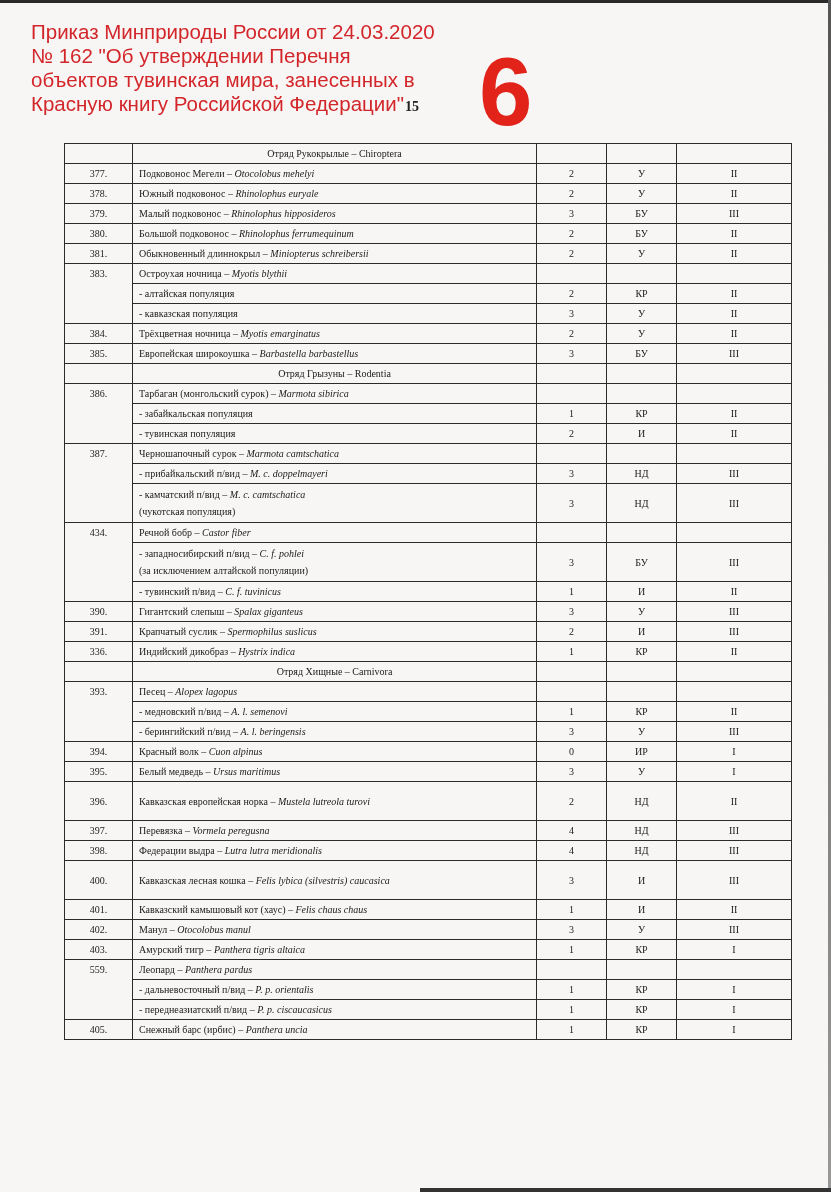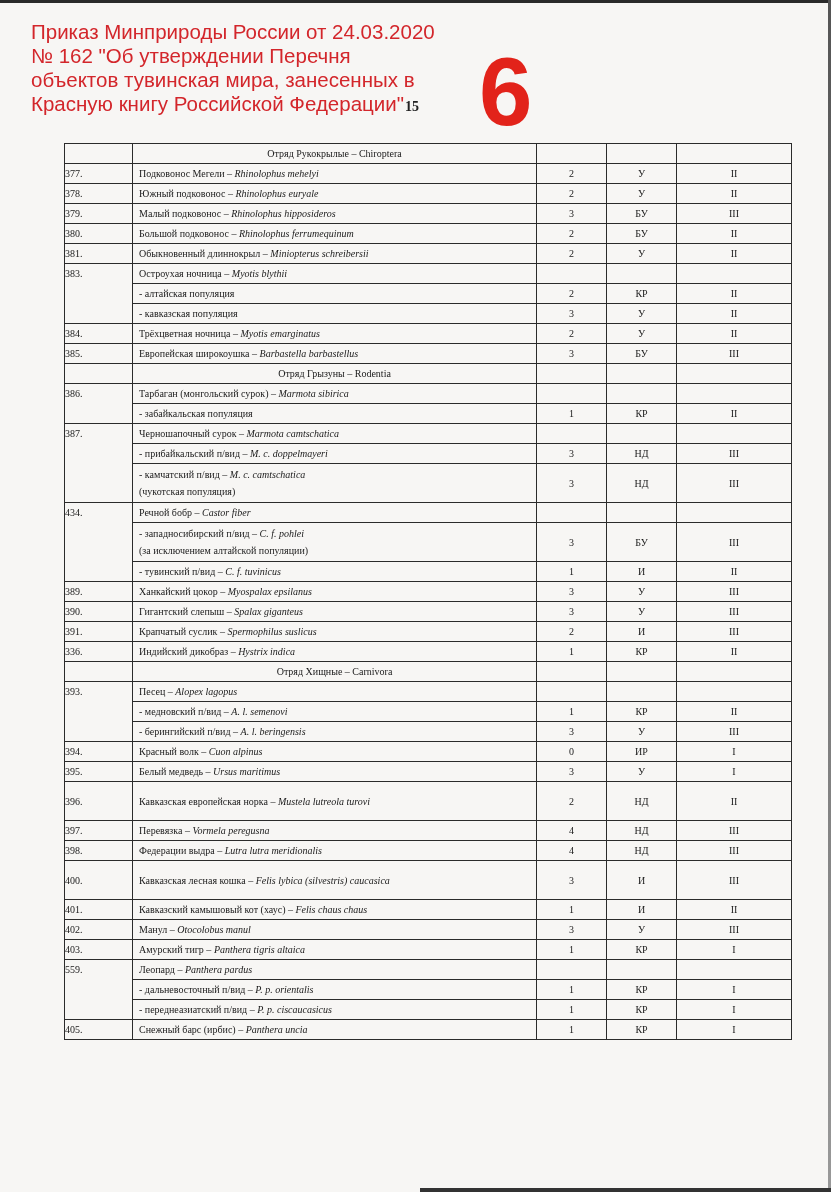--- a/index.html
+++ b/index.html
@@ -27,21 +27,21 @@
     position: absolute; left: 64px; top: 143px;
     border-collapse: collapse; table-layout: fixed;
     width: 727px;
     font-size: 10px;
   }
   table.list td {
     border: 1.3px solid #2b2b2b;
     padding: 0 6px; height: 19px; line-height: 17px;
     vertical-align: middle; white-space: nowrap; overflow: hidden;
   }
-  table.list td.num { padding: 0; }
+  table.list td.num { text-align: center; padding: 0; }
   table.list td.c { text-align: center; padding: 0; }
   table.list td.name { white-space: normal; }
   table.list tr.two td { height: 38px; }
   table.list td.order-title { text-align: center; }
   .lat { font-style: italic; }
   td.merge { border-bottom: none !important; margin-left: 38px; }
   td.mid { border-top: none !important; border-bottom: none !important; }
   td.last { border-top: none !important; }
 </style>
 </head>
@@ -70,21 +70,21 @@
   <tbody id="tbody">
       <tr>
         <td class="num"></td>
         <td class="order-title">Отряд Рукокрылые – Chiroptera</td>
         <td class="c"></td>
         <td class="c"></td>
         <td class="c"></td>
       </tr>
       <tr>
         <td class="num">377.</td>
-        <td class="name"><span>Подковонос Мегели – </span><span class="lat">Rhinolophus mehelyi</span></td>
+        <td class="name"><span>Подковонос Мегели – </span><span class="lat">Otocolobus mehelyi</span></td>
         <td class="c">2</td>
         <td class="c">У</td>
         <td class="c">II</td>
       </tr>
       <tr>
         <td class="num">378.</td>
         <td class="name"><span>Южный подковонос – </span><span class="lat">Rhinolophus euryale</span></td>
         <td class="c">2</td>
         <td class="c">У</td>
         <td class="c">II</td>
@@ -160,20 +160,27 @@
         <td class="c"></td>
       </tr>
       <tr>
         <td class="num mid"></td>
         <td class="name"><span>- забайкальская популяция</span></td>
         <td class="c">1</td>
         <td class="c">КР</td>
         <td class="c">II</td>
       </tr>
       <tr>
+        <td class="num last"></td>
+        <td class="name"><span>- тувинская популяция</span></td>
+        <td class="c">2</td>
+        <td class="c">И</td>
+        <td class="c">II</td>
+      </tr>
+      <tr>
         <td class="num merge">387.</td>
         <td class="name"><span>Черношапочный сурок – </span><span class="lat">Marmota camtschatica</span></td>
         <td class="c"></td>
         <td class="c"></td>
         <td class="c"></td>
       </tr>
       <tr>
         <td class="num mid"></td>
         <td class="name"><span>- прибайкальский п/вид – </span><span class="lat">M. c. doppelmayeri</span></td>
         <td class="c">3</td>
@@ -200,27 +207,20 @@
         <td class="c">3</td>
         <td class="c">БУ</td>
         <td class="c">III</td>
       </tr>
       <tr>
         <td class="num last"></td>
         <td class="name"><span>- тувинский п/вид – </span><span class="lat">C. f. tuvinicus</span></td>
         <td class="c">1</td>
         <td class="c">И</td>
         <td class="c">II</td>
-      </tr>
-      <tr>
-        <td class="num">389.</td>
-        <td class="name"><span>Ханкайский цокор – </span><span class="lat">Myospalax epsilanus</span></td>
-        <td class="c">3</td>
-        <td class="c">У</td>
-        <td class="c">III</td>
       </tr>
       <tr>
         <td class="num">390.</td>
         <td class="name"><span>Гигантский слепыш – </span><span class="lat">Spalax giganteus</span></td>
         <td class="c">3</td>
         <td class="c">У</td>
         <td class="c">III</td>
       </tr>
       <tr>
         <td class="num">391.</td>

